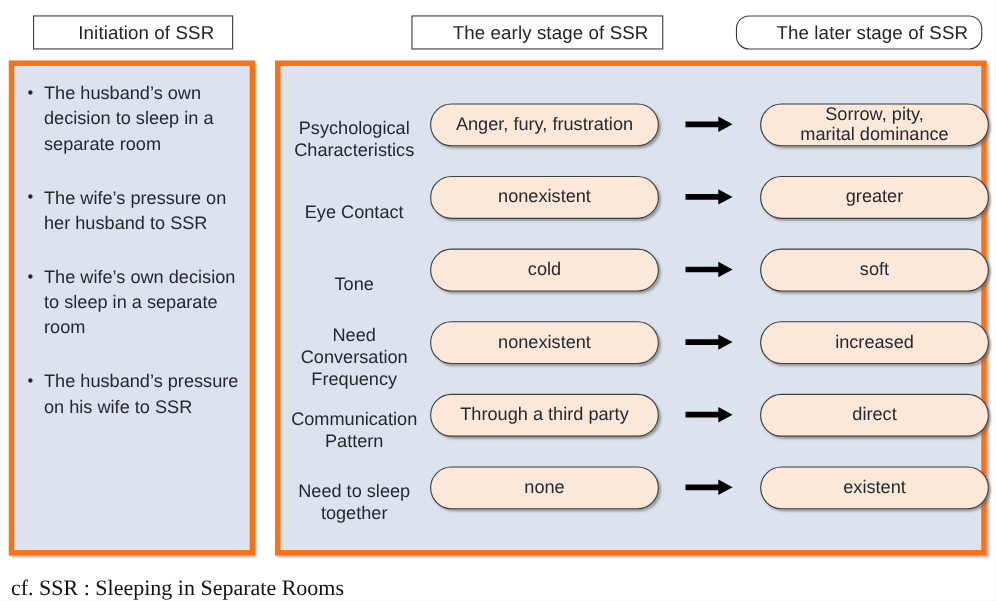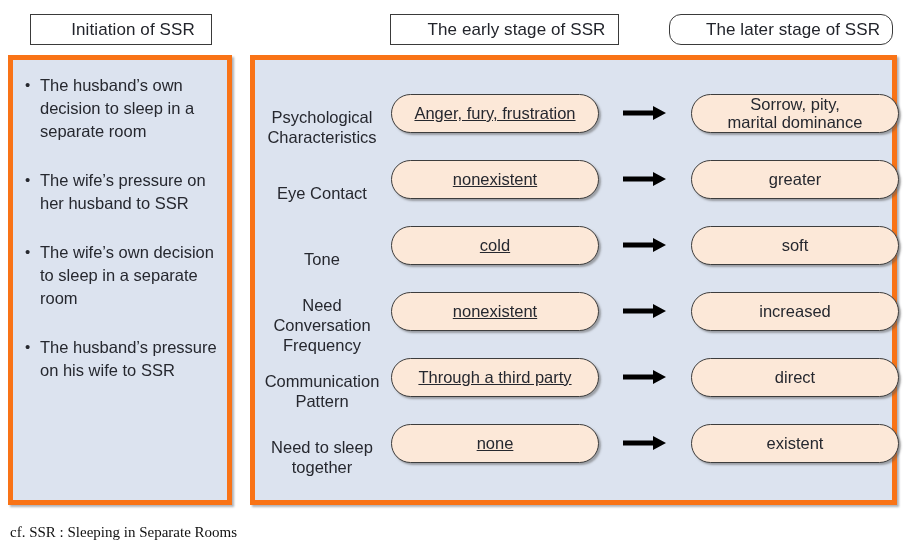--- a/index.html
+++ b/index.html
@@ -25,21 +25,21 @@
     display: flex;
     align-items: center;
     justify-content: center;
     font-size: 17px;
     color: #22242b;
     letter-spacing: 0.1px;
     white-space: nowrap;
     padding-left: 24px;
   }
   #title-initiation { left: 30px;  top: 14px; width: 182px; height: 31px; }
-  #title-early      { left: 390px; top: 14px; width: 229px; height: 31px; }
+  #title-early      { left: 374px; top: 14px; width: 229px; height: 31px; }
   #title-later      { left: 669px; top: 14px; width: 224px; height: 31px; border-radius: 12px; }
 
   
   .panel {
     position: absolute;
     box-sizing: border-box;
     background: #dce3ef;
     border: 5px solid #f97316;
     box-shadow: 2px 2px 2px rgba(80,85,95,0.45);
   }
@@ -107,37 +107,37 @@
     box-shadow: 2px 2px 2px rgba(90,90,90,0.5);
     display: flex;
     align-items: center;
     justify-content: center;
     text-align: center;
     font-size: 16.5px;
     line-height: 18px;
     color: #26282f;
     white-space: pre-line;
   }
-  .pill-early { width: 208px; text-decoration: underline; }
+  .pill-early { width: 208px; }
   .pill-later { width: 208px; }
   .arrow-cell {
     width: 92px;
     display: flex;
     align-items: center;
     justify-content: center;
   }
   .arrow-icon { display: block; }
 
   
   #footnote {
     position: absolute;
     left: 10px;
     top: 524px;
     font-family: "Liberation Serif", serif;
-    font-size: 15px;
+    font-size: 20px;
     color: #111111;
     white-space: nowrap;
   }
 </style>
 </head>
 <body>
 
 <div class="title-box" id="title-initiation">
   <span>Initiation of SSR</span>
 </div>

